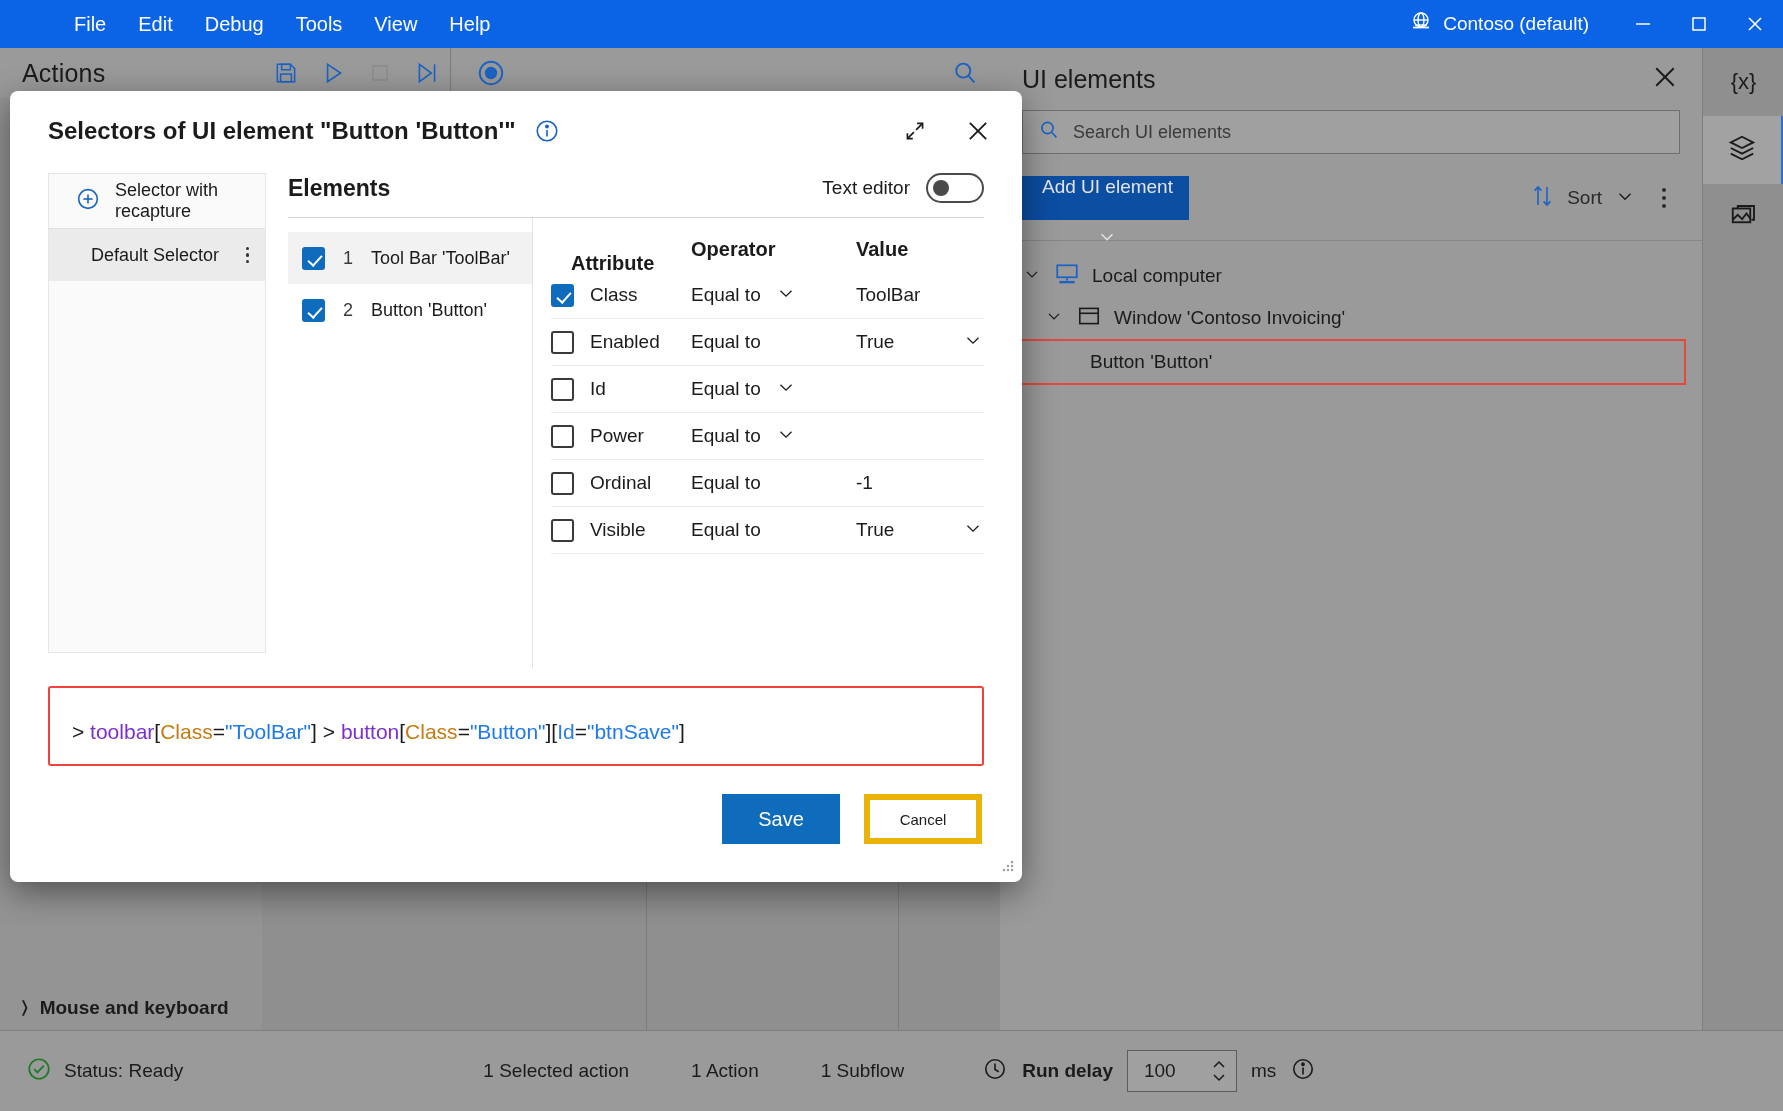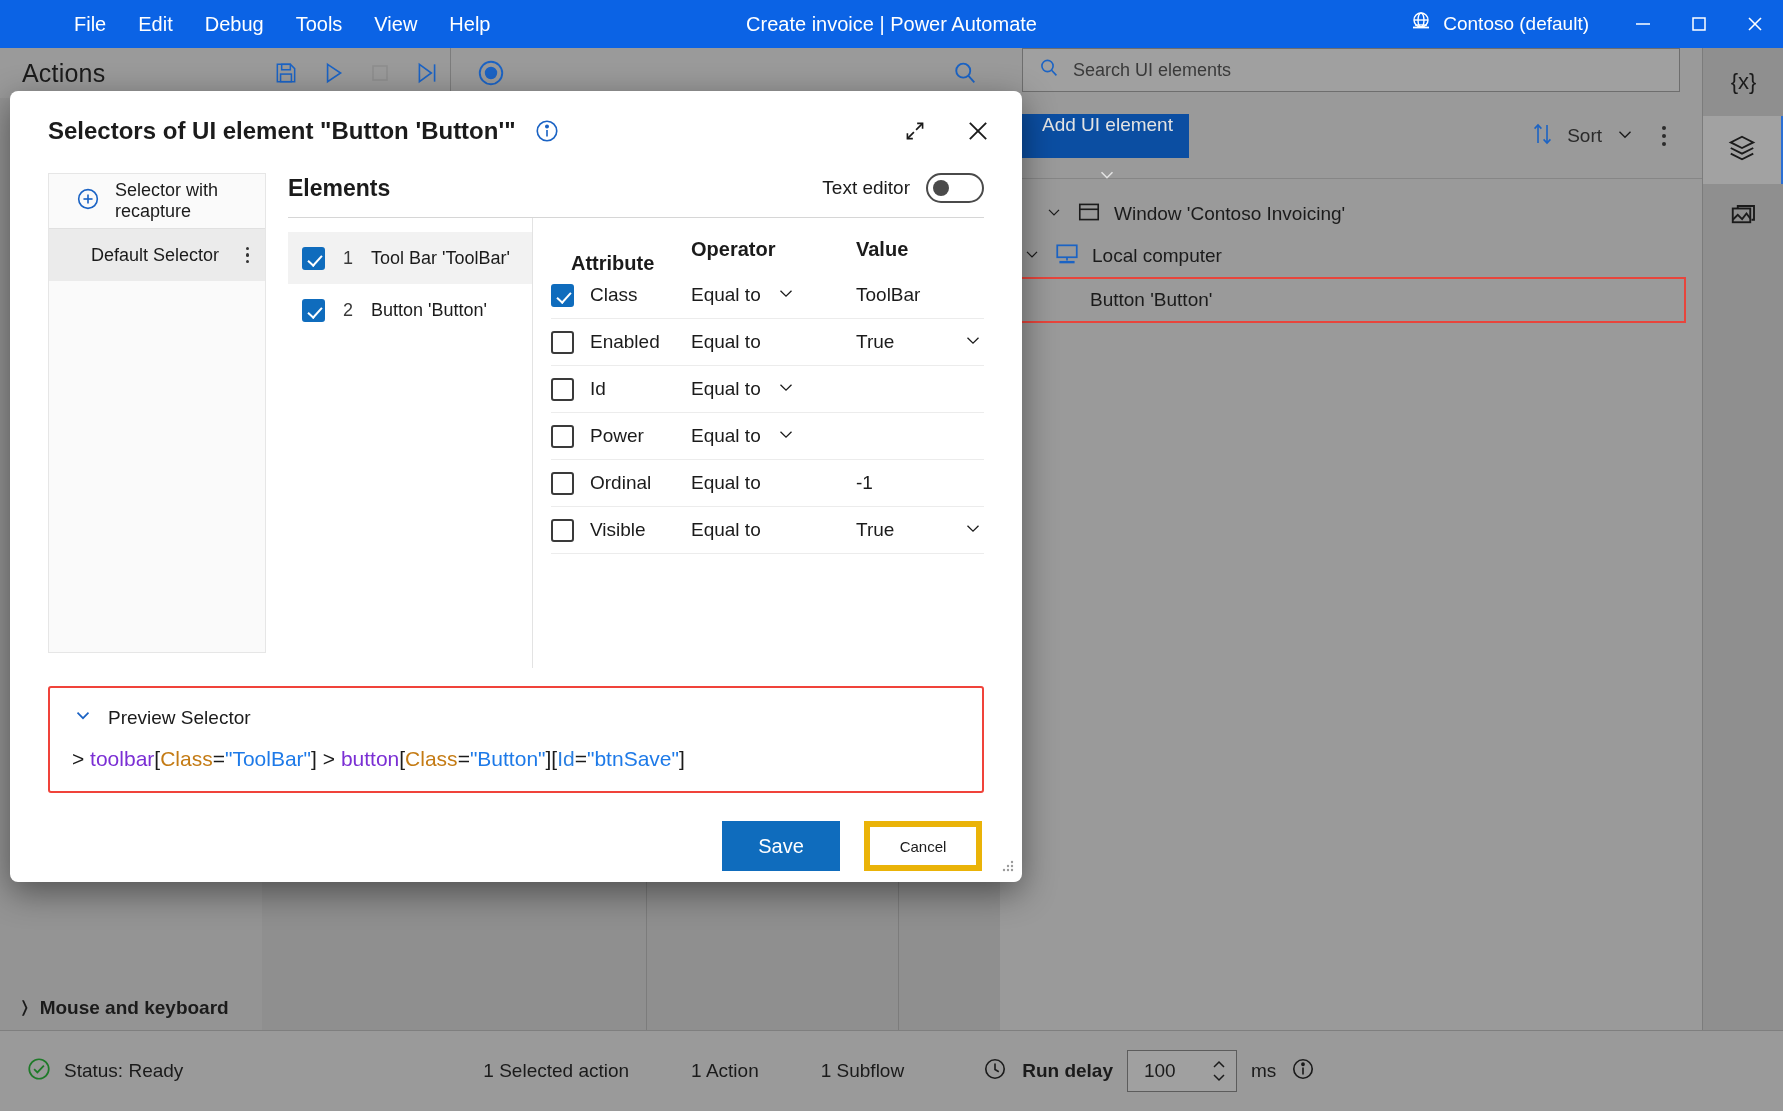--- a/index.html
+++ b/index.html
@@ -265,21 +265,20 @@
 
   <div class="titlebar">
     <div class="menu-strip">
       <div class="menu-item">File</div>
       <div class="menu-item">Edit</div>
       <div class="menu-item">Debug</div>
       <div class="menu-item">Tools</div>
       <div class="menu-item">View</div>
       <div class="menu-item">Help</div>
     </div>
-    <div class="title-center">Create invoice | Power Automate</div>
     <div class="title-right">
       <div class="tenant">
         <span>
           <svg width="24" height="24" viewBox="0 0 24 24" fill="none" stroke="#fff" stroke-width="1.4">
             <ellipse cx="12" cy="10" rx="7" ry="7"></ellipse>
             <ellipse cx="12" cy="10" rx="3" ry="7"></ellipse>
             <line x1="5" y1="10" x2="19" y2="10"></line>
             <line x1="4" y1="17.5" x2="20" y2="17.5" stroke-width="1.8"></line>
             <line x1="6" y1="15" x2="18" y2="15"></line>
           </svg>
@@ -374,20 +373,29 @@
       <rect x="54" y="74" width="28" height="18" fill="none" stroke="#333" stroke-width="2"></rect>
       <path d="M10 55 l14 0 0 32 -14 0z" fill="none" stroke="#888" stroke-width="2"></path>
       <path d="M104 52 l26 34 M130 52 l-26 34" stroke="#d23b30" stroke-width="4"></path>
       <line x1="70" y1="38" x2="70" y2="104" stroke="#e8453c" stroke-width="3"></line>
       <line x1="30" y1="70" x2="120" y2="70" stroke="#e8453c" stroke-width="3"></line>
       <line x1="2" y1="116" x2="148" y2="116" stroke="#555" stroke-width="2"></line>
     </svg>
   </div>
 
   <div class="right-panel">
+    <div class="rp-header">
+      <div class="rp-title">UI elements</div>
+      <div class="rp-close">
+        <svg width="30" height="30" viewBox="0 0 24 24">
+            <line x1="5" y1="5" x2="19" y2="19" stroke="#1b1b1b" stroke-width="1.5"></line>
+            <line x1="19" y1="5" x2="5" y2="19" stroke="#1b1b1b" stroke-width="1.5"></line>
+          </svg>
+      </div>
+    </div>
 
     <div class="search-box">
       <span>
         <svg width="24" height="24" viewBox="0 0 24 24" fill="none" stroke="#1b63c4" stroke-width="1.6">
             <circle cx="10.5" cy="10" r="5.6"></circle>
             <line x1="14.6" y1="14.2" x2="19.4" y2="19.4"></line>
           </svg>
       </span>
       <span class="search-ph">Search UI elements</span>
     </div>
@@ -421,48 +429,48 @@
             <i></i>
             <i></i>
             <i></i>
           </span>
       </div>
     </div>
 
     <div class="rp-sep"></div>
 
     <div class="tree">
+      <div class="t-row lvl1">
+        <span>
+          <svg width="20" height="20" viewBox="0 0 24 24" fill="none" stroke="#1b1b1b" stroke-width="1.5">
+              <path d="M6 9.5l6 6 6-6"></path>
+            </svg>
+        </span>
+        <span>
+          <svg width="26" height="26" viewBox="0 0 24 24" fill="none" stroke="#1b63c4" stroke-width="1.6">
+            <rect x="3" y="4" width="18" height="11"></rect>
+              <line x1="12" y1="15" x2="12" y2="18"></line>
+              <line x1="5" y1="19.5" x2="19" y2="19.5" stroke-width="2.2"></line>
+          </svg>
+        </span>
+        <span>Local computer</span>
+      </div>
       <div class="t-row lvl2">
         <span>
           <svg width="20" height="20" viewBox="0 0 24 24" fill="none" stroke="#1b1b1b" stroke-width="1.5">
               <path d="M6 9.5l6 6 6-6"></path>
             </svg>
         </span>
         <span>
           <svg width="26" height="26" viewBox="0 0 24 24" fill="none" stroke="#1b1b1b" stroke-width="1.5">
             <rect x="3.5" y="5" width="17" height="14"></rect>
               <line x1="3.5" y1="9.5" x2="20.5" y2="9.5"></line>
           </svg>
         </span>
         <span>Window 'Contoso Invoicing'</span>
-      </div>
-      <div class="t-row lvl1">
-        <span>
-          <svg width="20" height="20" viewBox="0 0 24 24" fill="none" stroke="#1b1b1b" stroke-width="1.5">
-              <path d="M6 9.5l6 6 6-6"></path>
-            </svg>
-        </span>
-        <span>
-          <svg width="26" height="26" viewBox="0 0 24 24" fill="none" stroke="#1b63c4" stroke-width="1.6">
-            <rect x="3" y="4" width="18" height="11"></rect>
-              <line x1="12" y1="15" x2="12" y2="18"></line>
-              <line x1="5" y1="19.5" x2="19" y2="19.5" stroke-width="2.2"></line>
-          </svg>
-        </span>
-        <span>Local computer</span>
       </div>
       <div class="sel-box">
         <span>Button 'Button'</span>
       </div>
     </div>
   </div>
 
   <div class="rail">
     <div class="rail-btn">
       <span style="font-size:22px;color:#1b1b1b;">{x}</span>
@@ -707,28 +715,20 @@
                       <path d="M6 9.5l6 6 6-6"></path>
                     </svg></span>
               </div>
             </div>
           </div>
         </div>
       </div>
     </div>
 
     <div class="prev-sel">
-      <div class="prev-head">
-        <span>
-          <svg width="22" height="22" viewBox="0 0 24 24" fill="none" stroke="#1b63c4" stroke-width="1.8">
-              <path d="M6 9.5l6 6 6-6"></path>
-            </svg>
-        </span>
-        <span>Preview Selector</span>
-      </div>
       <div class="prev-code" id="prev-code"><span class="tok-gt">&gt;</span><span> </span><span class="tok-tag">toolbar</span><span class="tok-brk">[</span><span class="tok-attr">Class</span><span class="tok-eq">=</span><span class="tok-str">"ToolBar"</span><span class="tok-brk">]</span><span> </span><span class="tok-gt">&gt;</span><span> </span><span class="tok-tag">button</span><span class="tok-brk">[</span><span class="tok-attr">Class</span><span class="tok-eq">=</span><span class="tok-str">"Button"</span><span class="tok-brk">]</span><span class="tok-brk">[</span><span class="tok-attr2">Id</span><span class="tok-eq">=</span><span class="tok-str">"btnSave"</span><span class="tok-brk">]</span></div>
     </div>
 
     <div class="dlg-foot">
       <button class="btn-primary">Save</button>
       <button class="btn-secondary">Cancel</button>
     </div>
 
     <div class="resize-grip">
       <svg width="16" height="16" viewBox="0 0 16 16">

